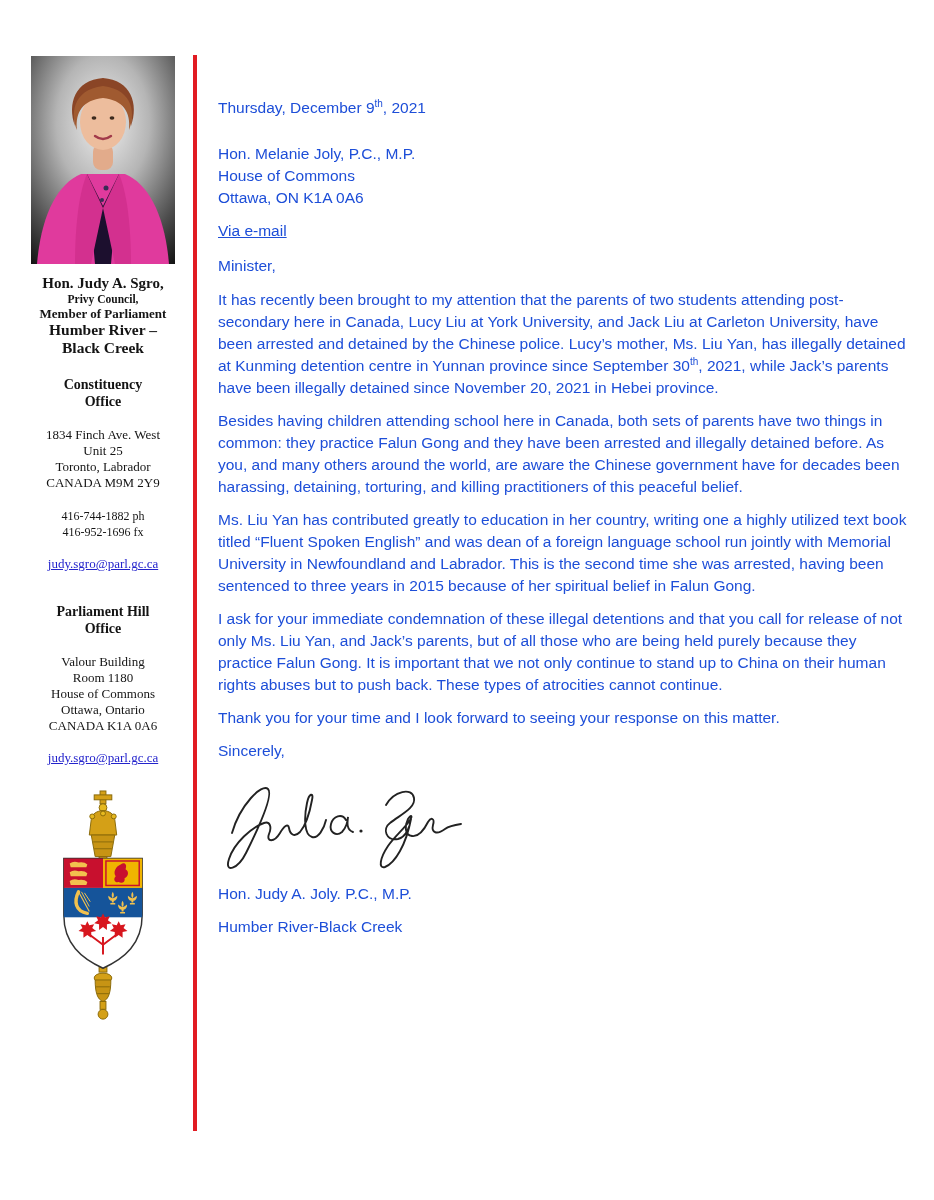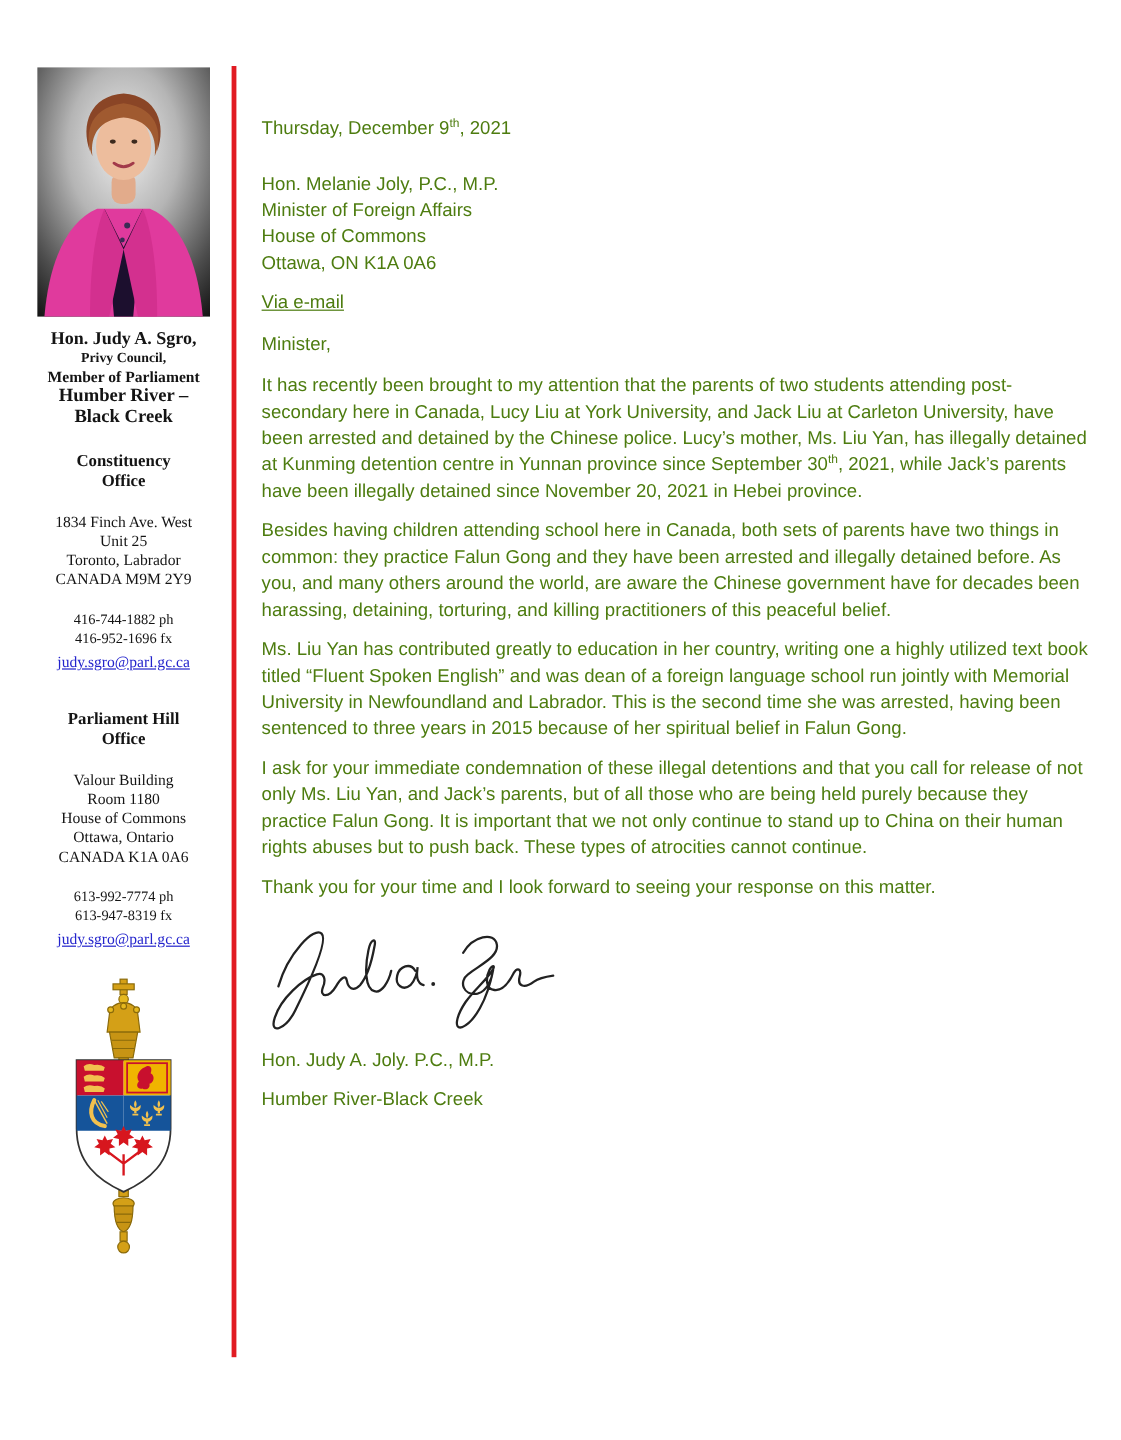--- a/index.html
+++ b/index.html
@@ -10,30 +10,30 @@
   .sidebar{position:absolute;left:29px;top:56px;width:148px;text-align:center;
            font-family:"Liberation Serif",serif;color:#141414;}
   .portrait{display:block;margin:0 auto 11px auto;width:144px;height:208px;}
   .name1{font-weight:bold;font-size:15px;line-height:17px;}
   .name2{font-weight:bold;font-size:11.5px;line-height:14px;}
   .name3{font-weight:bold;font-size:13px;line-height:15px;}
   .name4{font-weight:bold;font-size:15.5px;line-height:18px;}
   .office-head{font-weight:bold;font-size:14px;line-height:17px;margin-top:19px;}
   .addr{font-size:13px;line-height:16px;margin-top:17px;}
   .phones{font-size:12px;line-height:16px;margin-top:17px;}
-  .email{margin-top:4px;font-size:13px;line-height:16px;}
+  .email{margin-top:16px;font-size:13px;line-height:16px;}
   .email a{color:#2323cc;text-decoration:underline;}
   .gap-big{margin-top:31px;}
   .mace{display:block;margin:24px auto 0 auto;}
 
   
   .redline{position:absolute;left:193px;top:55px;width:4px;height:1076px;background:#e11b22;}
 
   
-  .content{position:absolute;left:218px;top:97px;width:690px;color:#4d7c0f;
+  .content{position:absolute;left:218px;top:97px;width:690px;color:#1d4ed8;
            font-size:15.5px;line-height:22px;}
   .content p{margin:0 0 11px 0;}
   .content .date{margin-bottom:24px;}
   .content .recip{margin-bottom:0;line-height:22px;}
   .content .recip-block{margin-bottom:11px;}
   .content .via{margin-bottom:13px;margin-top:11px;text-decoration:underline;}
   .content .salut{margin-bottom:12px;}
   .content sup{font-size:10px;line-height:0;}
   .sig-wrap{margin:4px 0 4px 0;}
   .signoff{margin:0;line-height:22px;}
@@ -103,24 +103,20 @@
       <div>Parliament Hill</div>
       <div>Office</div>
     </div>
     <div class="addr">
       <div>Valour Building</div>
       <div>Room 1180</div>
       <div>House of Commons</div>
       <div>Ottawa, Ontario</div>
       <div>CANADA K1A 0A6</div>
     </div>
-    <div class="phones">
-      <div>613-992-7774 ph</div>
-      <div>613-947-8319 fx</div>
-    </div>
     <div class="email">
       <a href="#">judy.sgro@parl.gc.ca</a>
     </div>
 
     <svg class="mace" viewBox="0 0 100 240" width="100" height="235">
       <g stroke="#8a6a0a" stroke-width="1">
         <rect x="47" y="1" width="6" height="13" fill="#d4a017"></rect>
         <rect x="41" y="5" width="18" height="5" fill="#d4a017"></rect>
         <circle cx="50" cy="18" r="4" fill="#e6b91f"></circle>
         <path d="M36,46 L38,30 C38,25 44,21 50,21 C56,21 62,25 62,30 L64,46 Z" fill="#d4a017"></path>
@@ -178,39 +174,39 @@
   </div>
 
   <div class="redline"></div>
 
   <div class="content">
 
     <p class="date"><span>Thursday, December 9</span><sup>th</sup><span>, 2021</span></p>
 
     <div class="recip-block">
       <p class="recip">Hon. Melanie Joly, P.C., M.P.</p>
-      <p class="recip">Minister of Foreign Affairs</p>
       <p class="recip">House of Commons</p>
       <p class="recip">Ottawa, ON K1A 0A6</p>
     </div>
 
     <p class="via">Via e-mail</p>
 
     <p class="salut">Minister,</p>
 
     <p><span>It has recently been brought to my attention that the parents of two students attending post-secondary here in Canada, Lucy Liu at York University, and Jack Liu at Carleton University, have been arrested and detained by the Chinese police. Lucy’s mother, Ms. Liu Yan, has illegally detained at Kunming detention centre in Yunnan province since September 30</span><sup>th</sup><span>, 2021, while Jack’s parents have been illegally detained since November 20, 2021 in Hebei province.</span></p>
 
     <p>Besides having children attending school here in Canada, both sets of parents have two things in common: they practice Falun Gong and they have been arrested and illegally detained before. As you, and many others around the world, are aware the Chinese government have for decades been harassing, detaining, torturing, and killing practitioners of this peaceful belief.</p>
 
     <p>Ms. Liu Yan has contributed greatly to education in her country, writing one a highly utilized text book titled “Fluent Spoken English” and was dean of a foreign language school run jointly with Memorial University in Newfoundland and Labrador. This is the second time she was arrested, having been sentenced to three years in 2015 because of her spiritual belief in Falun Gong.</p>
 
     <p>I ask for your immediate condemnation of these illegal detentions and that you call for release of not only Ms. Liu Yan, and Jack’s parents, but of all those who are being held purely because they practice Falun Gong. It is important that we not only continue to stand up to China on their human rights abuses but to push back. These types of atrocities cannot continue.</p>
 
     <p>Thank you for your time and I look forward to seeing your response on this matter.</p>
 
+    <p>Sincerely,</p>
 
     <div class="sig-wrap">
       <svg width="245" height="100" viewBox="0 0 245 100">
         <g fill="none" stroke="#222222" stroke-width="1.9" stroke-linecap="round">
           <path d="M14,60 C22,32 44,10 50,16 C56,22 40,56 28,80 C20,96 6,101 11,86 C16,70 34,54 46,50 C52,48 54,54 51,61 C48,69 56,70 62,60 C66,53 70,50 71,55 C72,61 76,65 82,59 C88,52 92,38 94,27 C96,19 91,20 89,30 C86,44 86,62 94,64 C100,66 106,56 108,47"></path>
           <path d="M128,47 C124,40 115,43 113,51 C111,59 118,64 124,59 C128,55 130,48 130,44 C129,51 129,57 135,59"></path>
           <circle cx="143" cy="58" r="1.6" fill="#222222" stroke="none"></circle>
           <path d="M168,32 C176,18 194,14 196,25 C198,35 182,42 172,50 C164,56 168,68 180,66 C188,64 192,54 193,46 C188,72 177,90 167,94 C160,96 162,85 170,73 C177,63 187,55 192,47 C195,43 193,41 190,46 C187,52 186,62 194,63 C201,64 207,55 210,49 C213,44 217,45 215,52 C213,60 219,62 227,56 C231,53 236,52 243,51"></path>
         </g>
       </svg>

